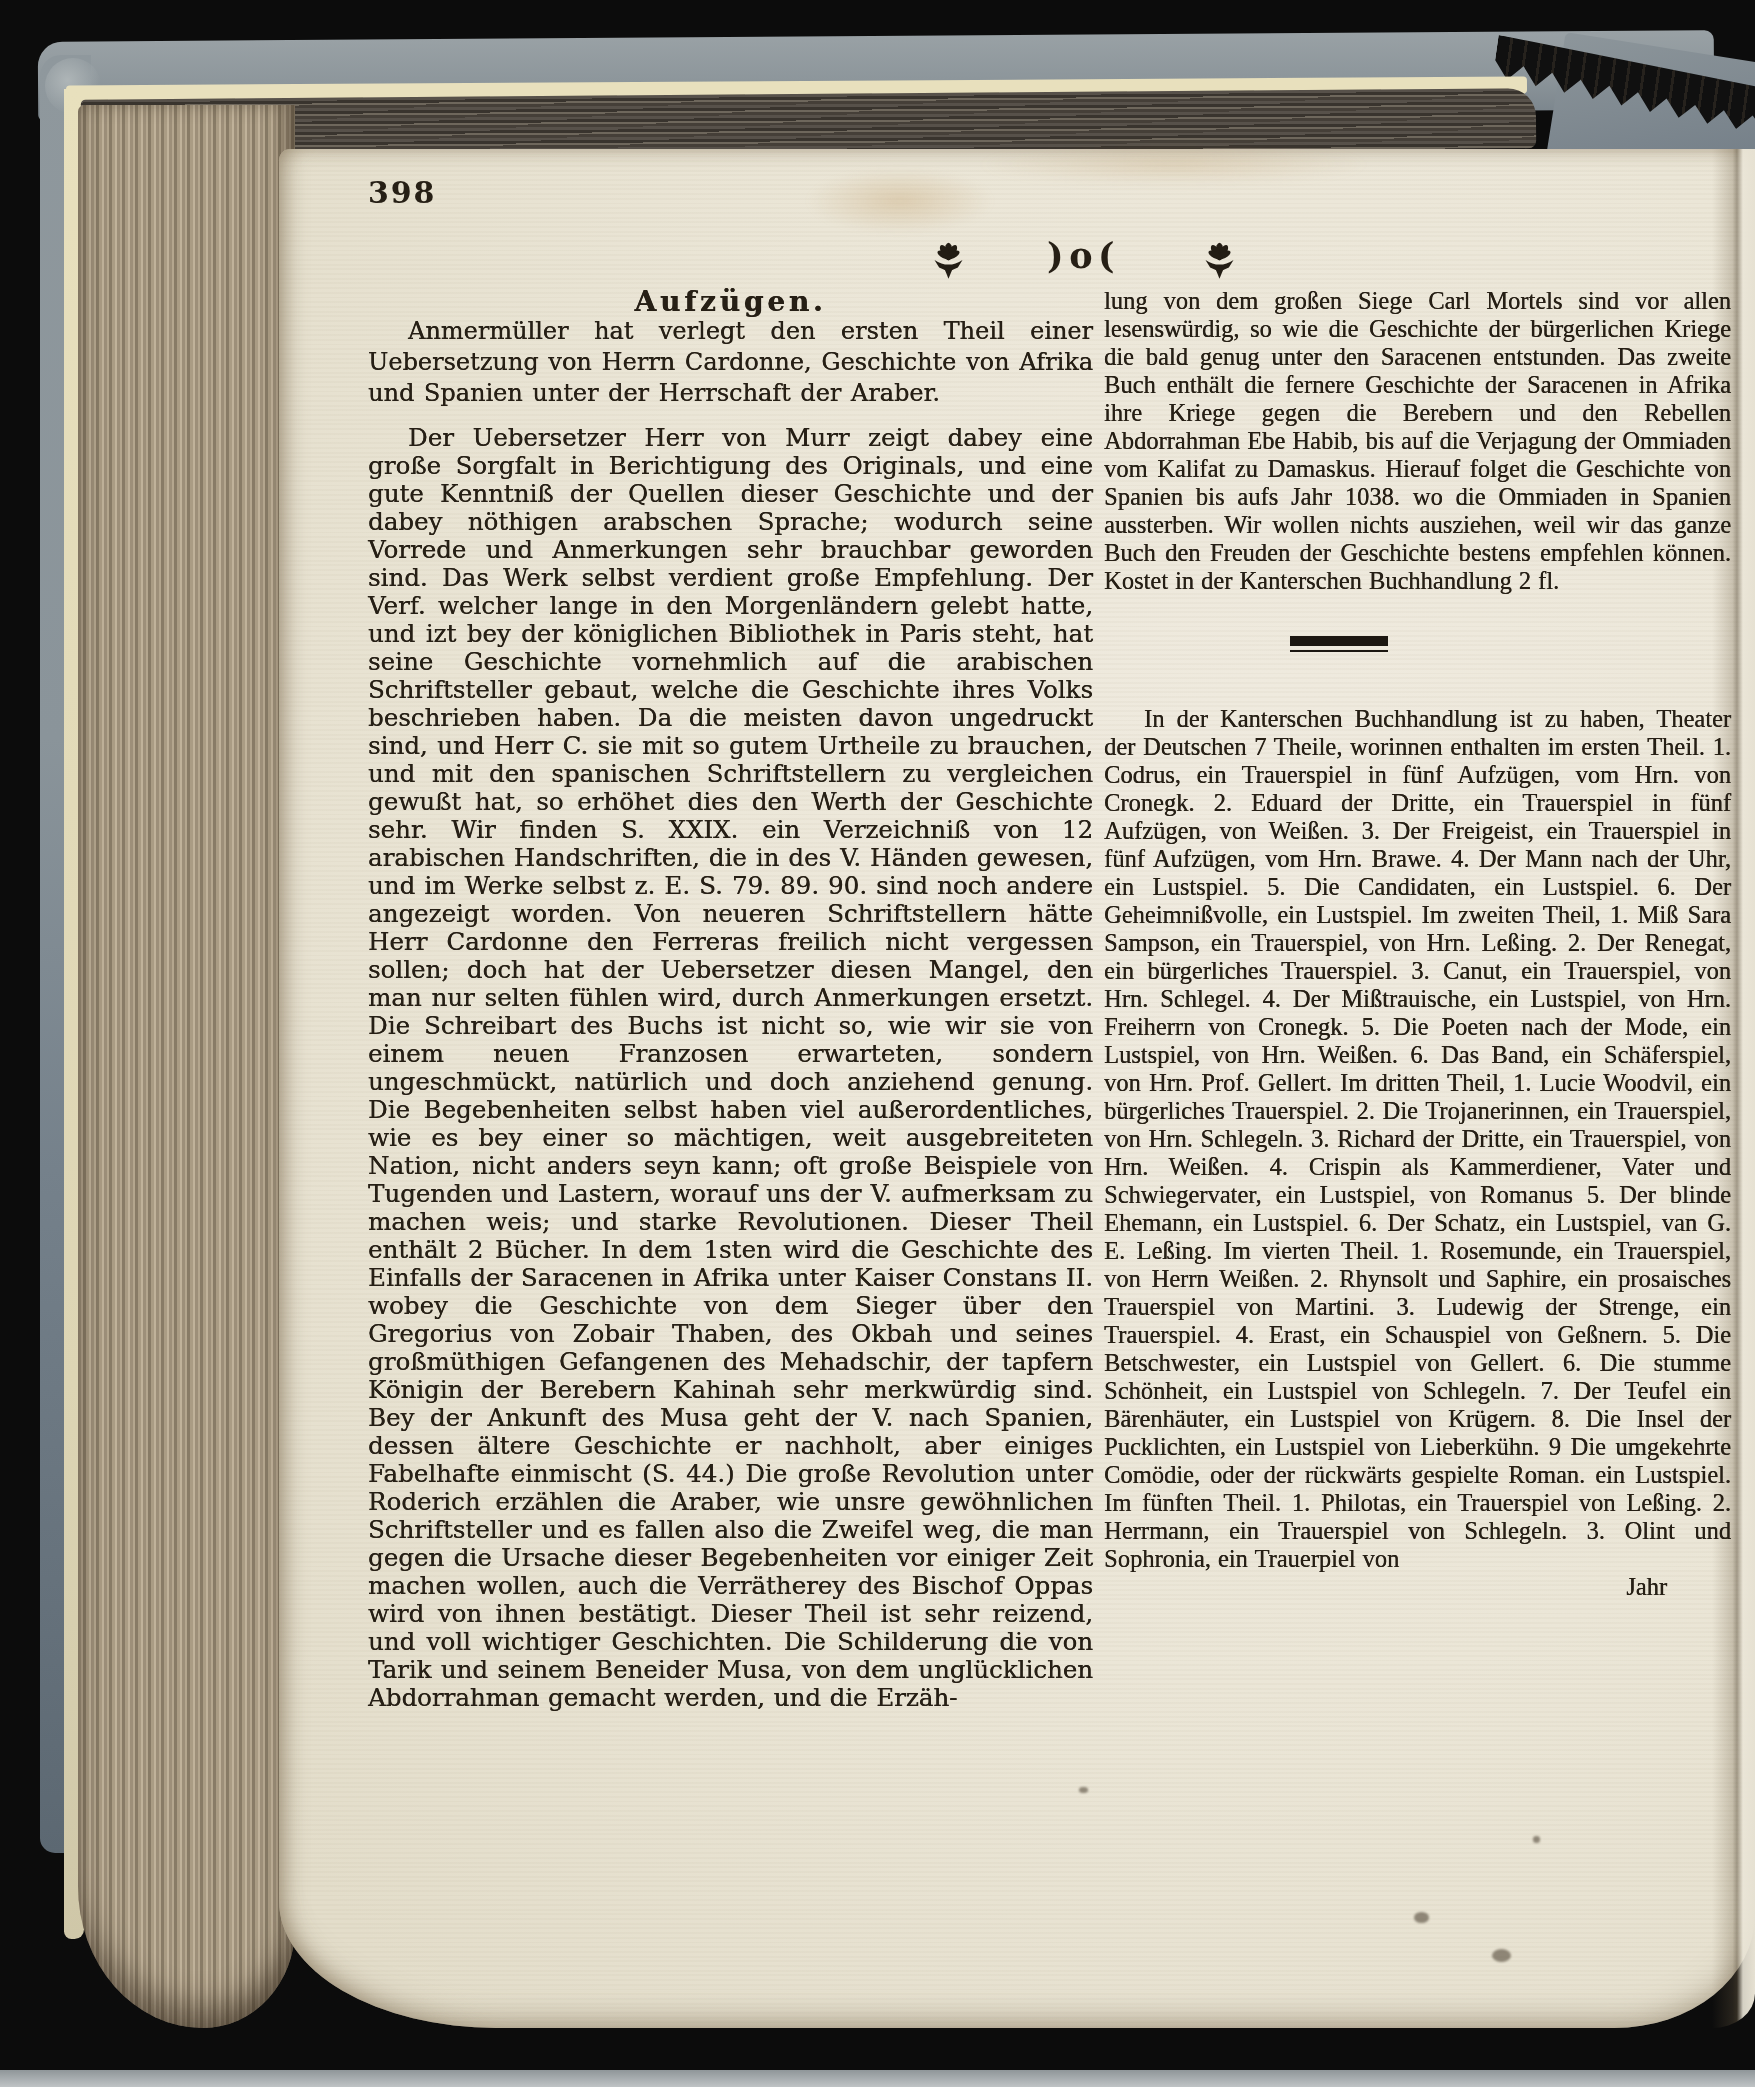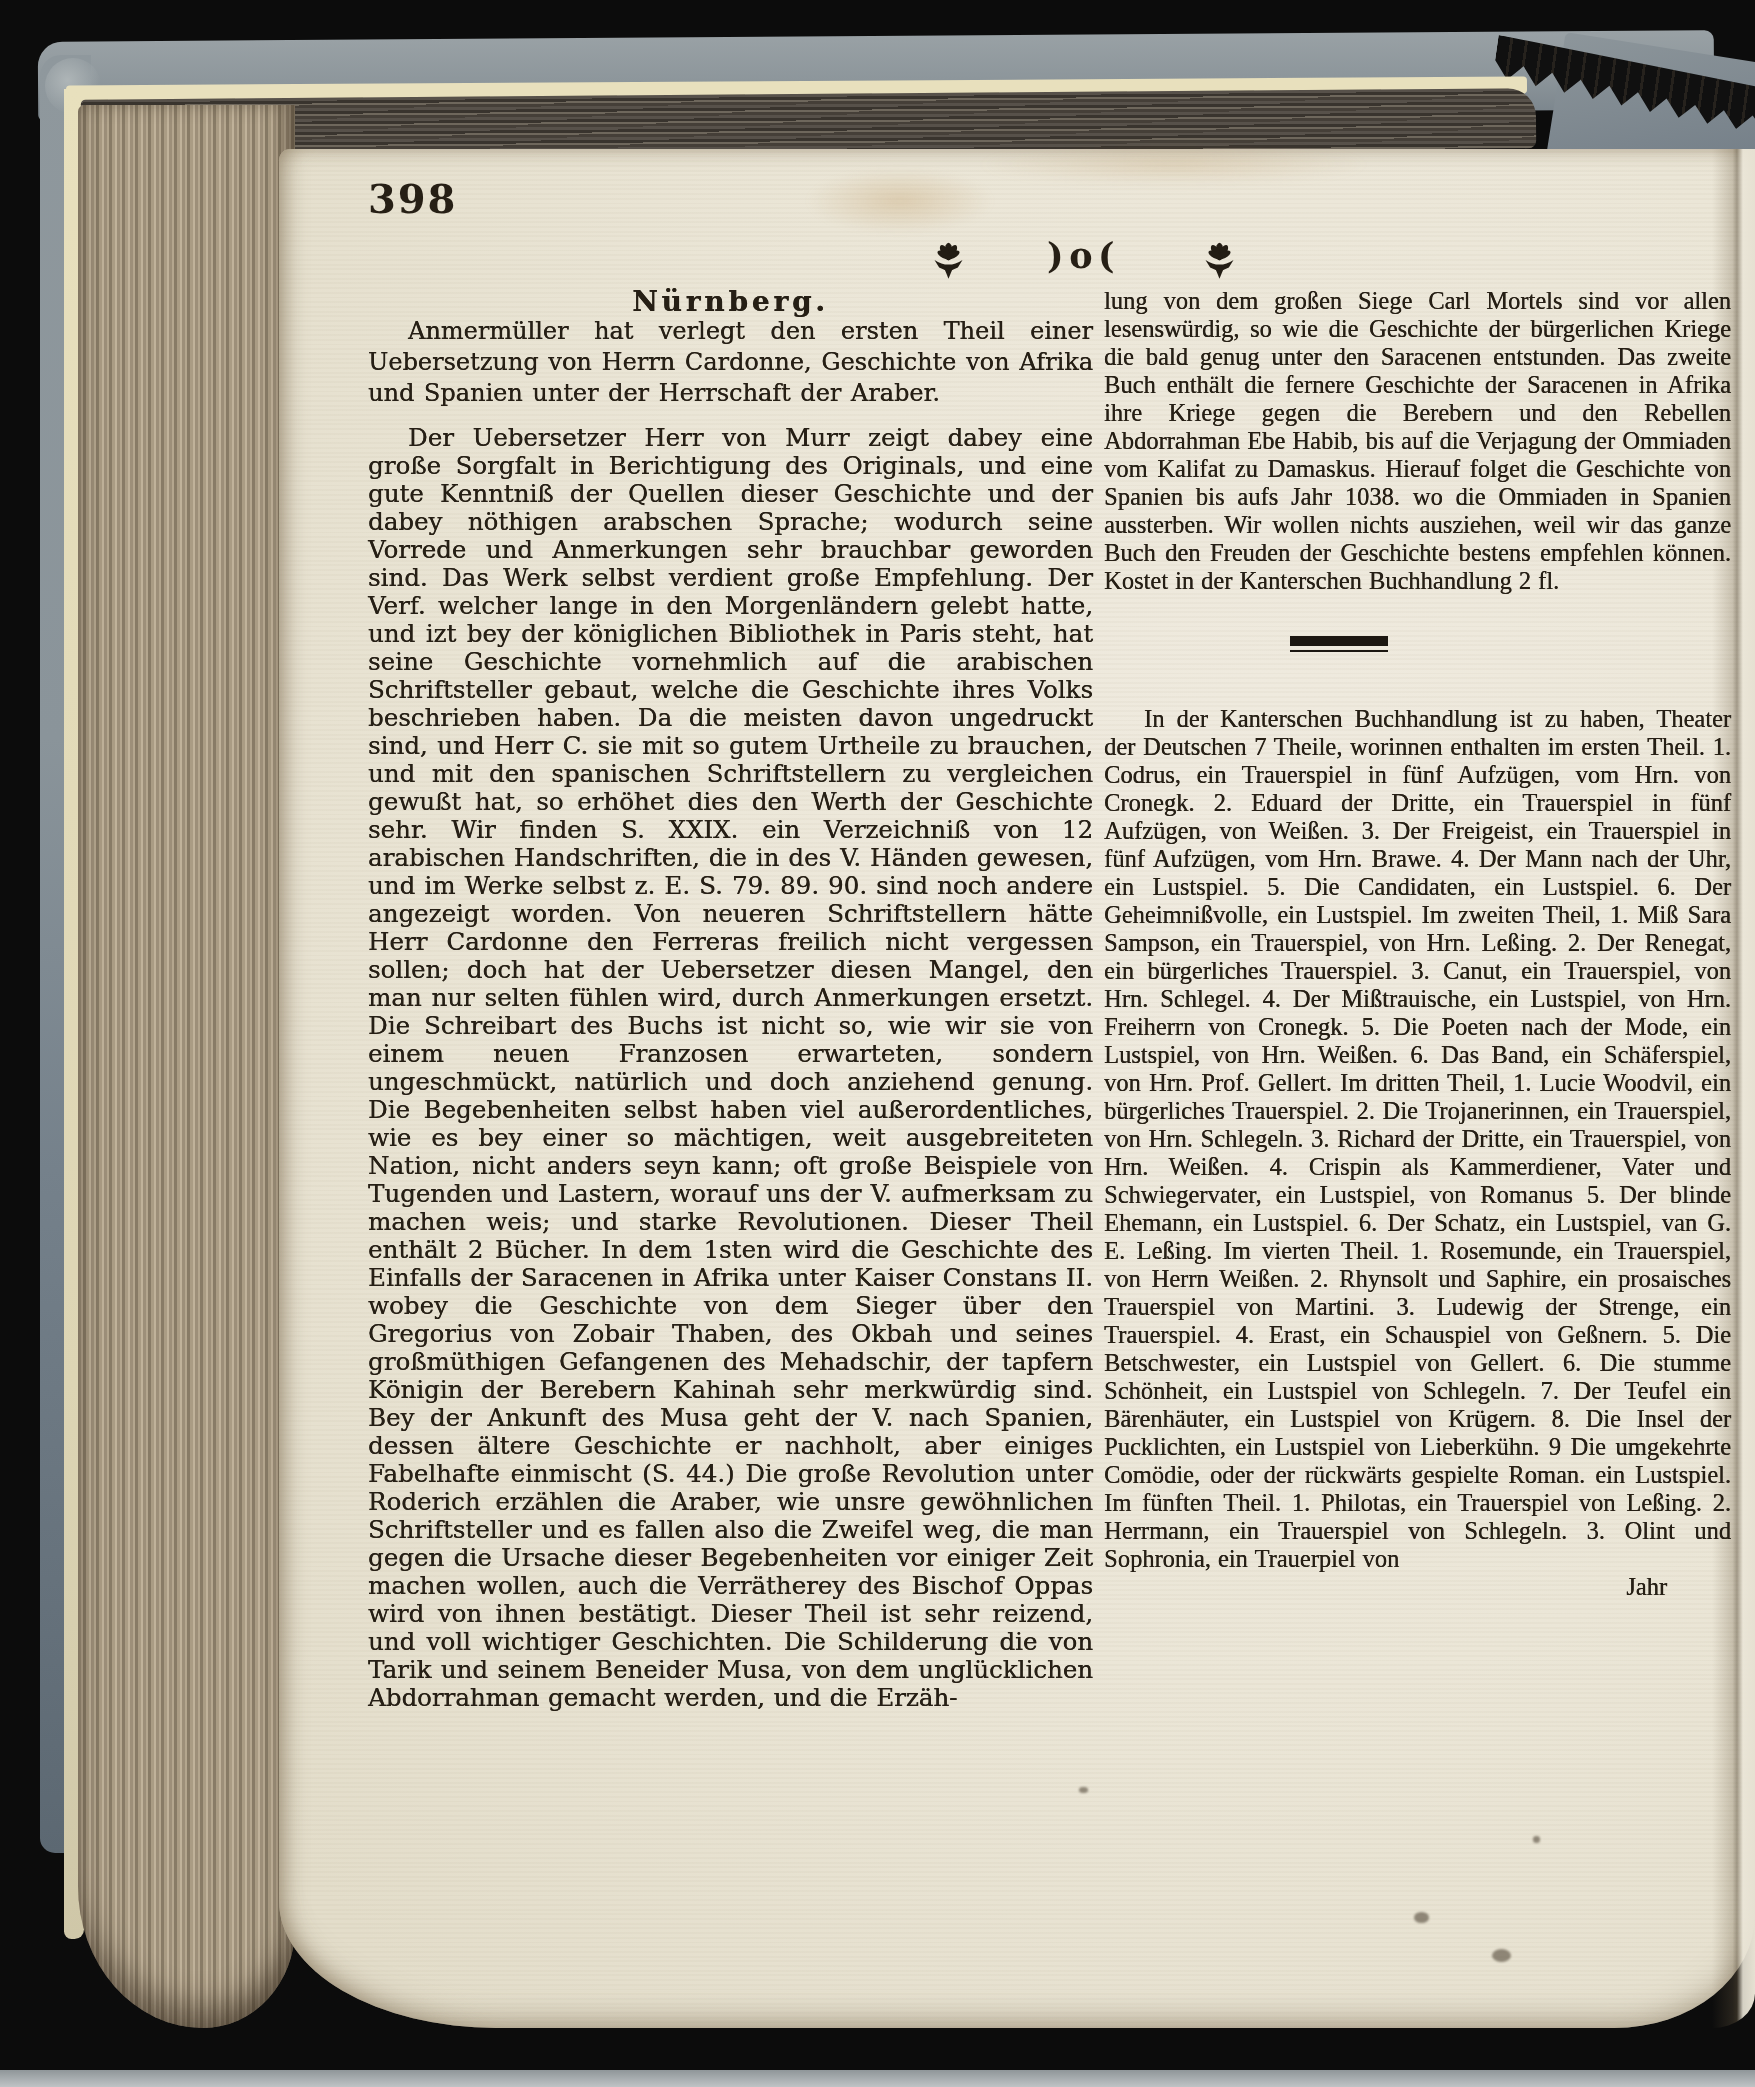--- a/index.html
+++ b/index.html
@@ -59,21 +59,21 @@
     background:radial-gradient(ellipse,rgba(186,146,88,.30),rgba(186,146,88,0) 70%);filter:blur(3.8px);}
   .stain-b{position:absolute;left:697px;top:-5.6px;width:395px;height:43px;border-radius:50%;
     background:radial-gradient(ellipse,rgba(180,142,86,.22),rgba(180,142,86,0) 70%);filter:blur(4.7px);}
   .speck{position:absolute;border-radius:50%;background:rgba(70,58,44,.55);filter:blur(0.9px);}
   .speck.s1{left:1135px;top:1763px;width:15px;height:11.3px;}
   .speck.s2{left:1213px;top:1800px;width:19px;height:13px;}
   .speck.s3{left:1254px;top:1687px;width:6.6px;height:6.6px;}
   .speck.s4{left:800px;top:1638px;width:8.5px;height:5.6px;}
 
   
-  .page-number{position:absolute;left:89px;top:26px;font-size:40px;font-weight:bold;
+  .page-number{position:absolute;left:89px;top:26px;font-size:30px;font-weight:bold;
     letter-spacing:1.9px;}
   .ornament-row{position:absolute;left:0;top:90px;width:1036px;}
   .fleuron{position:absolute;top:0;}
   .fleuron.f1{left:648px;}
   .fleuron.f2{left:919px;}
   .separator{position:absolute;left:768px;top:-3.8px;font-size:35px;font-weight:bold;letter-spacing:5.6px;}
 
   .col{position:absolute;text-align:justify;font-size:24.5px;line-height:28px;
     text-shadow:0.3px 0 0 currentColor;word-spacing:0.9px;}
   .col p{margin:0;}
@@ -150,21 +150,21 @@
             <ellipse cx="23" cy="14" rx="3.6" ry="8" transform="rotate(-63 23 19)"></ellipse>
             <path d="M8 22 Q23 32 38 22 L33 30 Q23 36 13 30 Z"></path>
             <path d="M18 30 h10 l-2.5 6 h-5 z"></path>
             <path d="M20.5 36 l2.5 6 2.5-6 z"></path>
           </g>
         </svg>
       </span>
     </div>
 
     <div class="col col-left">
-      <p class="heading">Nürnberg.</p>
+      <p class="heading">Aufzügen.</p>
       <p class="title-par">Anmermüller hat verlegt den ersten Theil einer Uebersetzung von Herrn Cardonne, Geschichte von Afrika und Spanien unter der Herrschaft der Araber.</p>
       <p class="body-par">Der Uebersetzer Herr von Murr zeigt dabey eine große Sorgfalt in Berichtigung des Originals, und eine gute Kenntniß der Quellen dieser Geschichte und der dabey nöthigen arabschen Sprache; wodurch seine Vorrede und Anmerkungen sehr brauchbar geworden sind. Das Werk selbst verdient große Empfehlung. Der Verf. welcher lange in den Morgenländern gelebt hatte, und izt bey der königlichen Bibliothek in Paris steht, hat seine Geschichte vornehmlich auf die arabischen Schriftsteller gebaut, welche die Geschichte ihres Volks beschrieben haben. Da die meisten davon ungedruckt sind, und Herr C. sie mit so gutem Urtheile zu brauchen, und mit den spanischen Schriftstellern zu vergleichen gewußt hat, so erhöhet dies den Werth der Geschichte sehr. Wir finden S. XXIX. ein Verzeichniß von 12 arabischen Handschriften, die in des V. Händen gewesen, und im Werke selbst z. E. S. 79. 89. 90. sind noch andere angezeigt worden. Von neueren Schriftstellern hätte Herr Cardonne den Ferreras freilich nicht vergessen sollen; doch hat der Uebersetzer diesen Mangel, den man nur selten fühlen wird, durch Anmerkungen ersetzt. Die Schreibart des Buchs ist nicht so, wie wir sie von einem neuen Franzosen erwarteten, sondern ungeschmückt, natürlich und doch anziehend genung. Die Begebenheiten selbst haben viel außerordentliches, wie es bey einer so mächtigen, weit ausgebreiteten Nation, nicht anders seyn kann; oft große Beispiele von Tugenden und Lastern, worauf uns der V. aufmerksam zu machen weis; und starke Revolutionen. Dieser Theil enthält 2 Bücher. In dem 1sten wird die Geschichte des Einfalls der Saracenen in Afrika unter Kaiser Constans II. wobey die Geschichte von dem Sieger über den Gregorius von Zobair Thaben, des Okbah und seines großmüthigen Gefangenen des Mehadschir, der tapfern Königin der Berebern Kahinah sehr merkwürdig sind. Bey der Ankunft des Musa geht der V. nach Spanien, dessen ältere Geschichte er nachholt, aber einiges Fabelhafte einmischt (S. 44.) Die große Revolution unter Roderich erzählen die Araber, wie unsre gewöhnlichen Schriftsteller und es fallen also die Zweifel weg, die man gegen die Ursache dieser Begebenheiten vor einiger Zeit machen wollen, auch die Verrätherey des Bischof Oppas wird von ihnen bestätigt. Dieser Theil ist sehr reizend, und voll wichtiger Geschichten. Die Schilderung die von Tarik und seinem Beneider Musa, von dem unglücklichen Abdorrahman gemacht werden, und die Erzäh-</p>
     </div>
 
     <div class="col col-right">
       <p class="cont-par">lung von dem großen Siege Carl Mortels sind vor allen lesenswürdig, so wie die Geschichte der bürgerlichen Kriege die bald genug unter den Saracenen entstunden. Das zweite Buch enthält die fernere Geschichte der Saracenen in Afrika ihre Kriege gegen die Berebern und den Rebellen Abdorrahman Ebe Habib, bis auf die Verjagung der Ommiaden vom Kalifat zu Damaskus. Hierauf folget die Geschichte von Spanien bis aufs Jahr 1038. wo die Ommiaden in Spanien aussterben. Wir wollen nichts ausziehen, weil wir das ganze Buch den Freuden der Geschichte bestens empfehlen können. Kostet in der Kanterschen Buchhandlung 2 fl.</p>
       <div class="divider"></div>
       <p class="advert-par">In der Kanterschen Buchhandlung ist zu haben, Theater der Deutschen 7 Theile, worinnen enthalten im ersten Theil. 1. Codrus, ein Trauerspiel in fünf Aufzügen, vom Hrn. von Cronegk. 2. Eduard der Dritte, ein Trauerspiel in fünf Aufzügen, von Weißen. 3. Der Freigeist, ein Trauerspiel in fünf Aufzügen, vom Hrn. Brawe. 4. Der Mann nach der Uhr, ein Lustspiel. 5. Die Candidaten, ein Lustspiel. 6. Der Geheimnißvolle, ein Lustspiel. Im zweiten Theil, 1. Miß Sara Sampson, ein Trauerspiel, von Hrn. Leßing. 2. Der Renegat, ein bürgerliches Trauerspiel. 3. Canut, ein Trauerspiel, von Hrn. Schlegel. 4. Der Mißtrauische, ein Lustspiel, von Hrn. Freiherrn von Cronegk. 5. Die Poeten nach der Mode, ein Lustspiel, von Hrn. Weißen. 6. Das Band, ein Schäferspiel, von Hrn. Prof. Gellert. Im dritten Theil, 1. Lucie Woodvil, ein bürgerliches Trauerspiel. 2. Die Trojanerinnen, ein Trauerspiel, von Hrn. Schlegeln. 3. Richard der Dritte, ein Trauerspiel, von Hrn. Weißen. 4. Crispin als Kammerdiener, Vater und Schwiegervater, ein Lustspiel, von Romanus 5. Der blinde Ehemann, ein Lustspiel. 6. Der Schatz, ein Lustspiel, van G. E. Leßing. Im vierten Theil. 1. Rosemunde, ein Trauerspiel, von Herrn Weißen. 2. Rhynsolt und Saphire, ein prosaisches Trauerspiel von Martini. 3. Ludewig der Strenge, ein Trauerspiel. 4. Erast, ein Schauspiel von Geßnern. 5. Die Betschwester, ein Lustspiel von Gellert. 6. Die stumme Schönheit, ein Lustspiel von Schlegeln. 7. Der Teufel ein Bärenhäuter, ein Lustspiel von Krügern. 8. Die Insel der Pucklichten, ein Lustspiel von Lieberkühn. 9 Die umgekehrte Comödie, oder der rückwärts gespielte Roman. ein Lustspiel. Im fünften Theil. 1. Philotas, ein Trauerspiel von Leßing. 2. Herrmann, ein Trauerspiel von Schlegeln. 3. Olint und Sophronia, ein Trauerpiel von</p>
       <p class="catchword">Jahr</p>
     </div>

